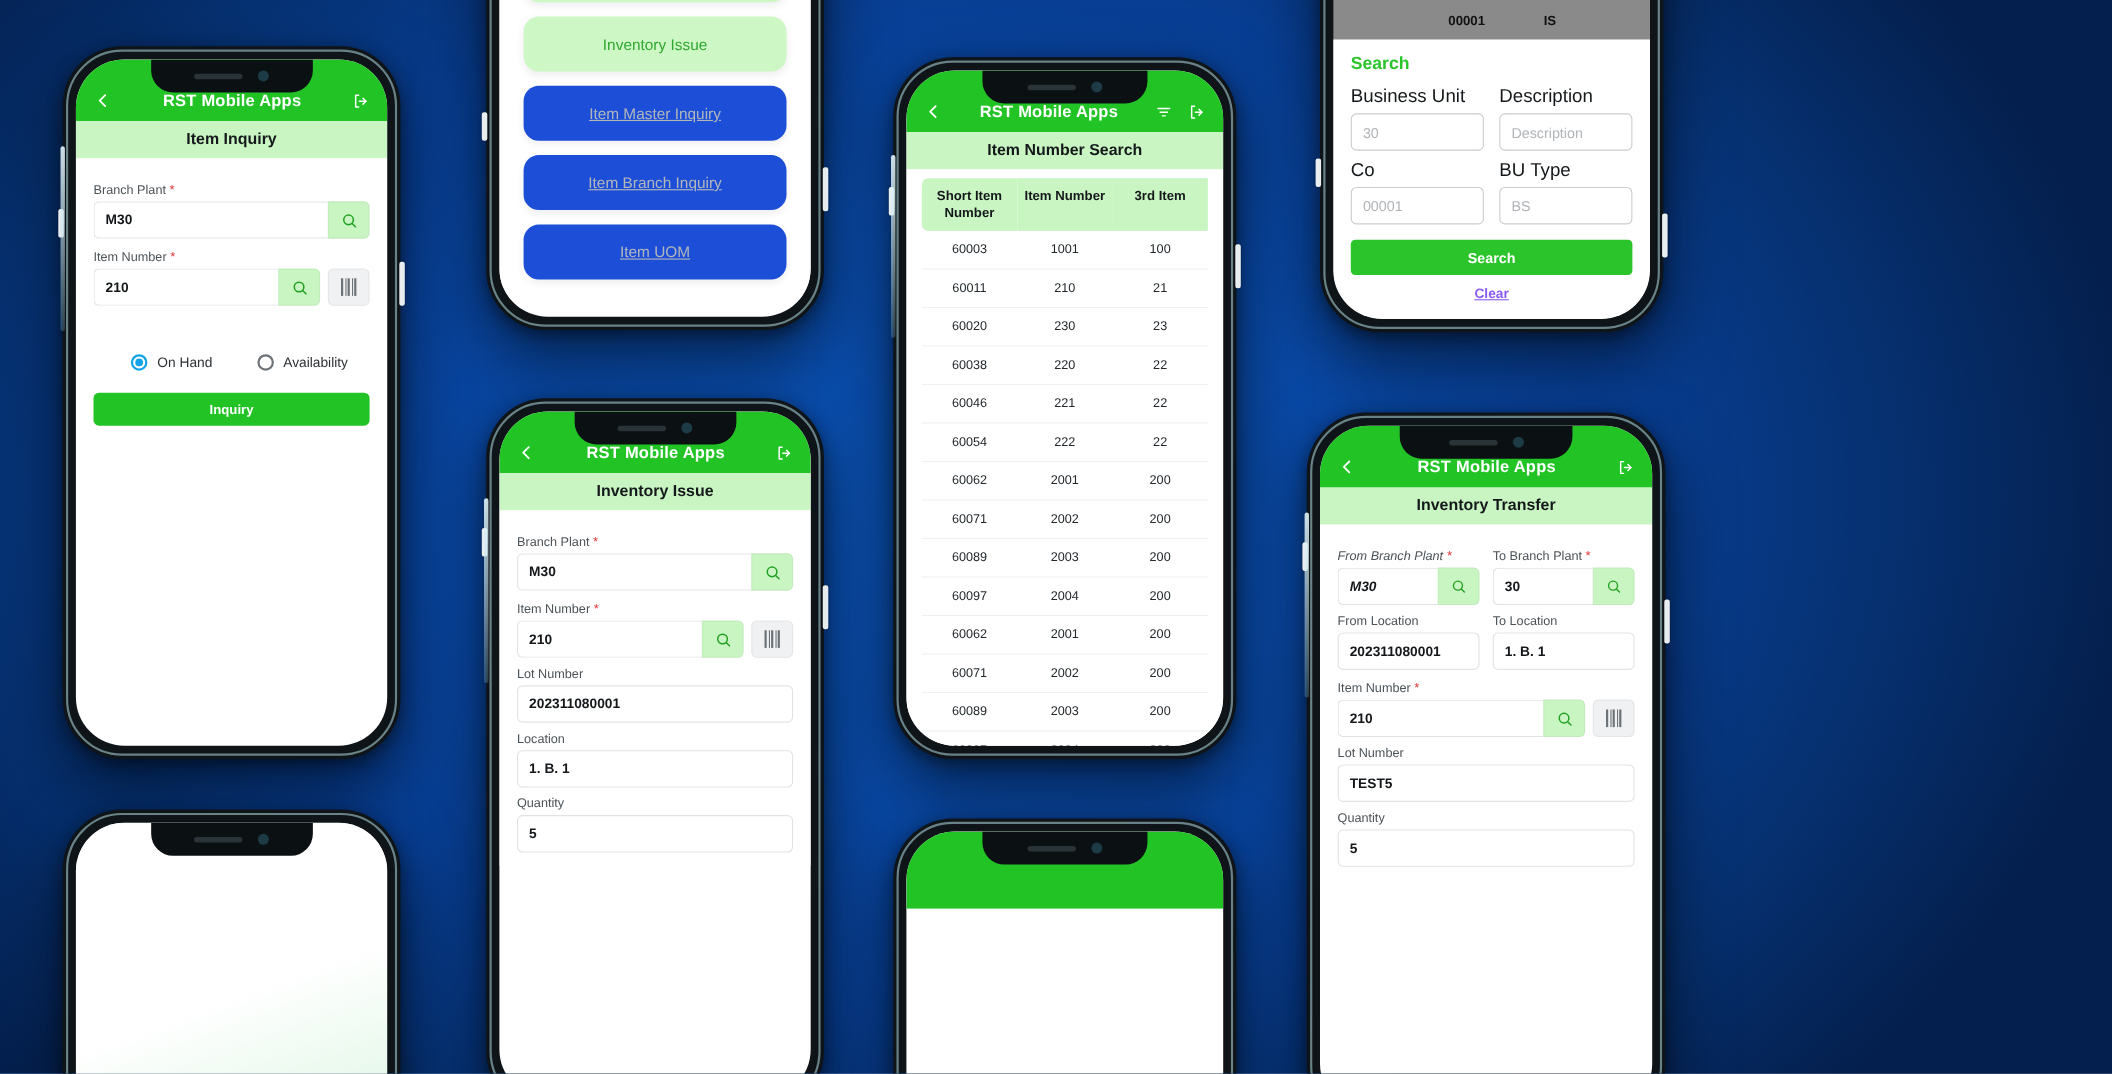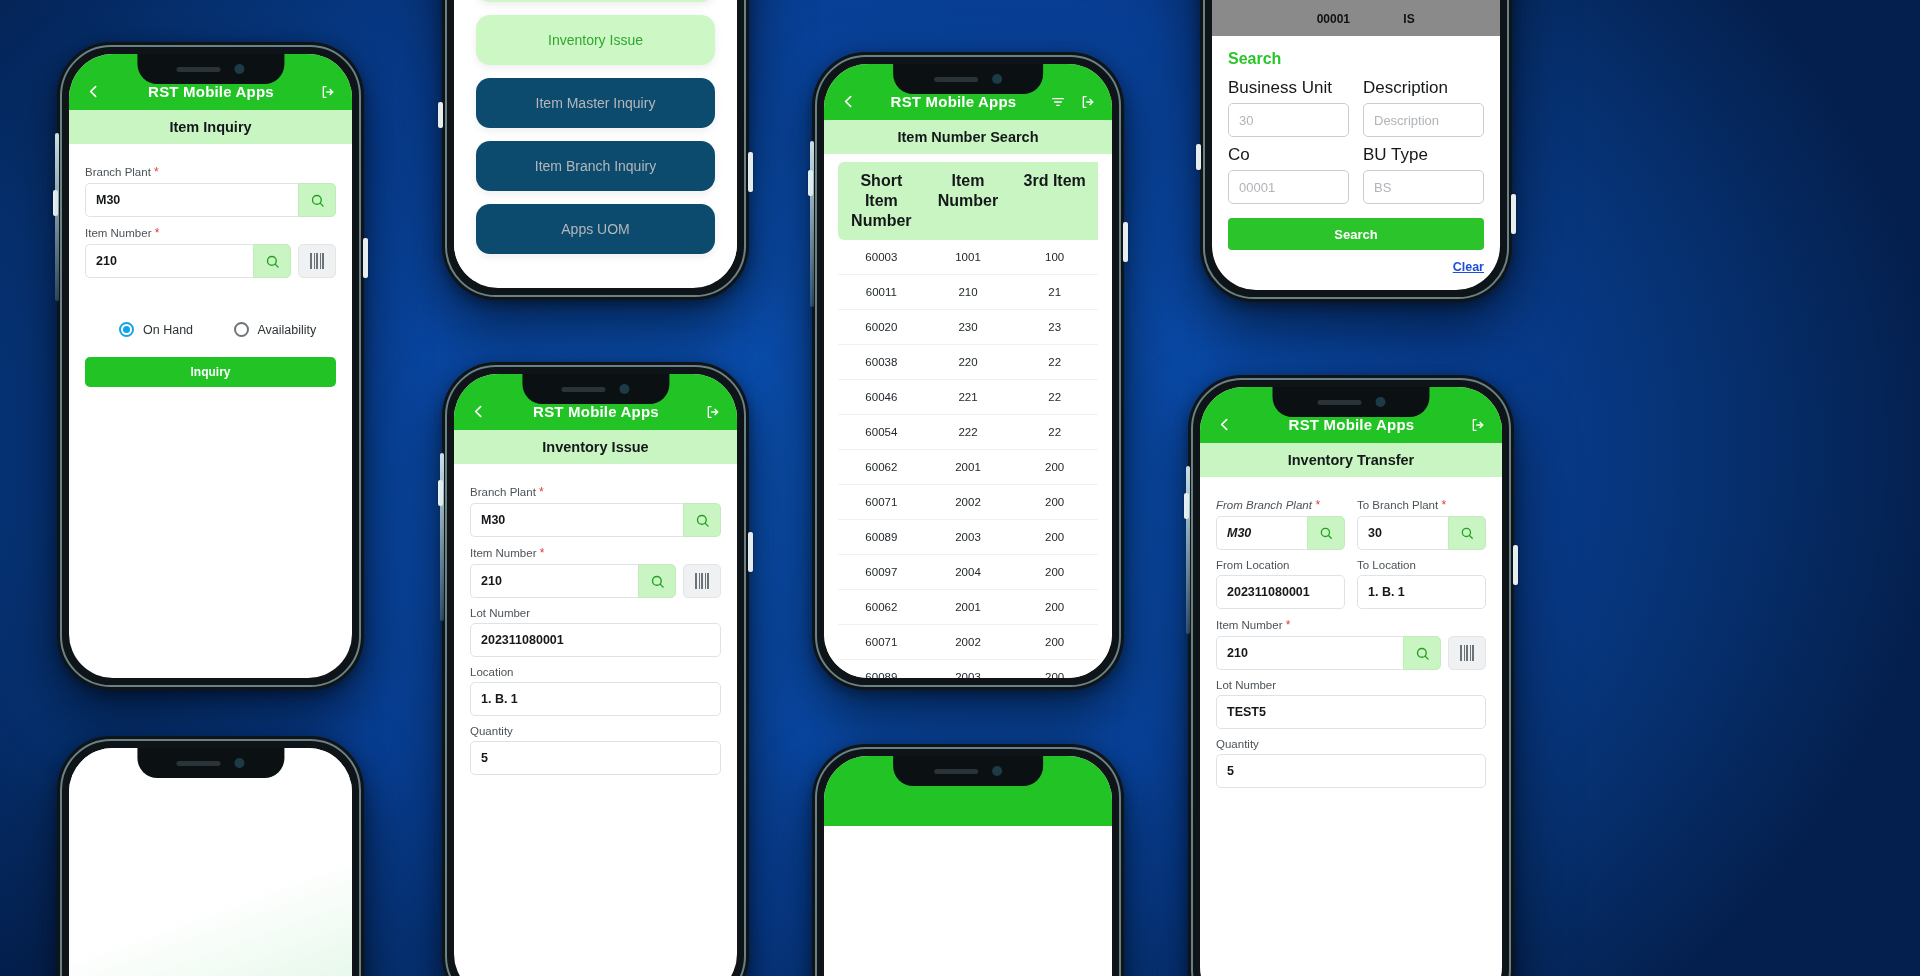--- a/index.html
+++ b/index.html
@@ -104,27 +104,27 @@
 
   
   .menu { padding: 14px 22px; background:#fff; }
   .mitem {
     height: 50px; border-radius: 14px; margin-bottom: 13px;
     display:flex; align-items:center; justify-content:center;
     font-size:14px; font-weight:500;
     box-shadow: 0 3px 8px rgba(0,0,0,.07);
   }
   .mitem.green { background:#cdf7c4; color:#30a830; }
-  .mitem.grey { background:#0c4a6e; color:#b3b7ba; }
+  .mitem.grey { background:#1d4ed8; color:#b3b7ba;text-decoration:underline; }
 
   
   .tbl { padding: 8px 14px; background:#fff; }
   .trow { display:flex; }
   .thead .tcell {
-    background:#c8f5c2; font-weight:700; color:#15181a; font-size:16px;
+    background:#c8f5c2; font-weight:700; color:#15181a; font-size:12px;
     padding: 9px 4px; text-align:center; line-height:1.25;
   }
   .thead .tcell:first-child { border-radius: 6px 0 0 6px; }
   .tbody .trow { border-bottom: 1px solid #eef0f1; }
   .tbody .tcell { padding: 11px 4px; font-size:11.5px; color:#22282c; text-align:center; }
   .tcell { flex:1; }
   .dim-table { background:#8a8a8a; }
   .dim-table .trow { border-bottom:1px solid #9a9a9a; }
   .dim-table .tcell { color:#111; font-weight:700; font-size:12px; padding: 13px 4px; }
   .sheet {
@@ -138,21 +138,21 @@
     height: 34px; border:1px solid #c9cdd0; border-radius:5px;
     display:flex; align-items:center; padding: 0 10px;
     font-size:13px; color:#b0b4b8;
   }
   .searchbtn {
     margin-top: 14px; height: 32px; background:#2bc42b; border-radius:4px;
     color:#fff; font-weight:700; font-size:13px;
     display:flex; align-items:center; justify-content:center;
   }
   .clear {
-    margin-top: 10px; text-align:right; color:#1d4ed8; font-size:12.5px;
+    margin-top: 10px; text-align:center; color:#8b5cf6; font-size:12.5px;
     text-decoration: underline; font-weight:600;
   }
 </style>
 </head>
 <body>
 
 <div class="phone rimlight" style="left:57px; top:42px; width:307px; height:648px;">
   <div class="btn-nub" style="left:-4px; top:148px; width:5px; height:26px;"></div>
   <div class="btn-nub" style="right:-4px; top:196px; width:5px; height:40px;"></div>
   <div class="screen">
@@ -233,21 +233,21 @@
 
 <div class="phone rimlight" style="left:442px; top:-300px; width:307px; height:600px;">
   <div class="btn-nub" style="left:-4px; top:402px; width:5px; height:26px;"></div>
   <div class="btn-nub" style="right:-4px; top:452px; width:5px; height:40px;"></div>
   <div class="screen">
     <div class="menu" style="padding-top:240px;">
       <div class="mitem green">Inventory Adjustment</div>
       <div class="mitem green">Inventory Issue</div>
       <div class="mitem grey">Item Master Inquiry</div>
       <div class="mitem grey">Item Branch Inquiry</div>
-      <div class="mitem grey">Apps UOM</div>
+      <div class="mitem grey">Item UOM</div>
     </div>
   </div>
 </div>
 
 <div class="phone rimlight" style="left:442px; top:362px; width:307px; height:648px;">
   <div class="btn-nub" style="left:-4px; top:118px; width:5px; height:26px;"></div>
   <div class="btn-nub" style="right:-4px; top:170px; width:5px; height:40px;"></div>
   <div class="screen">
     <div class="notch">
       <div class="speaker"></div>

